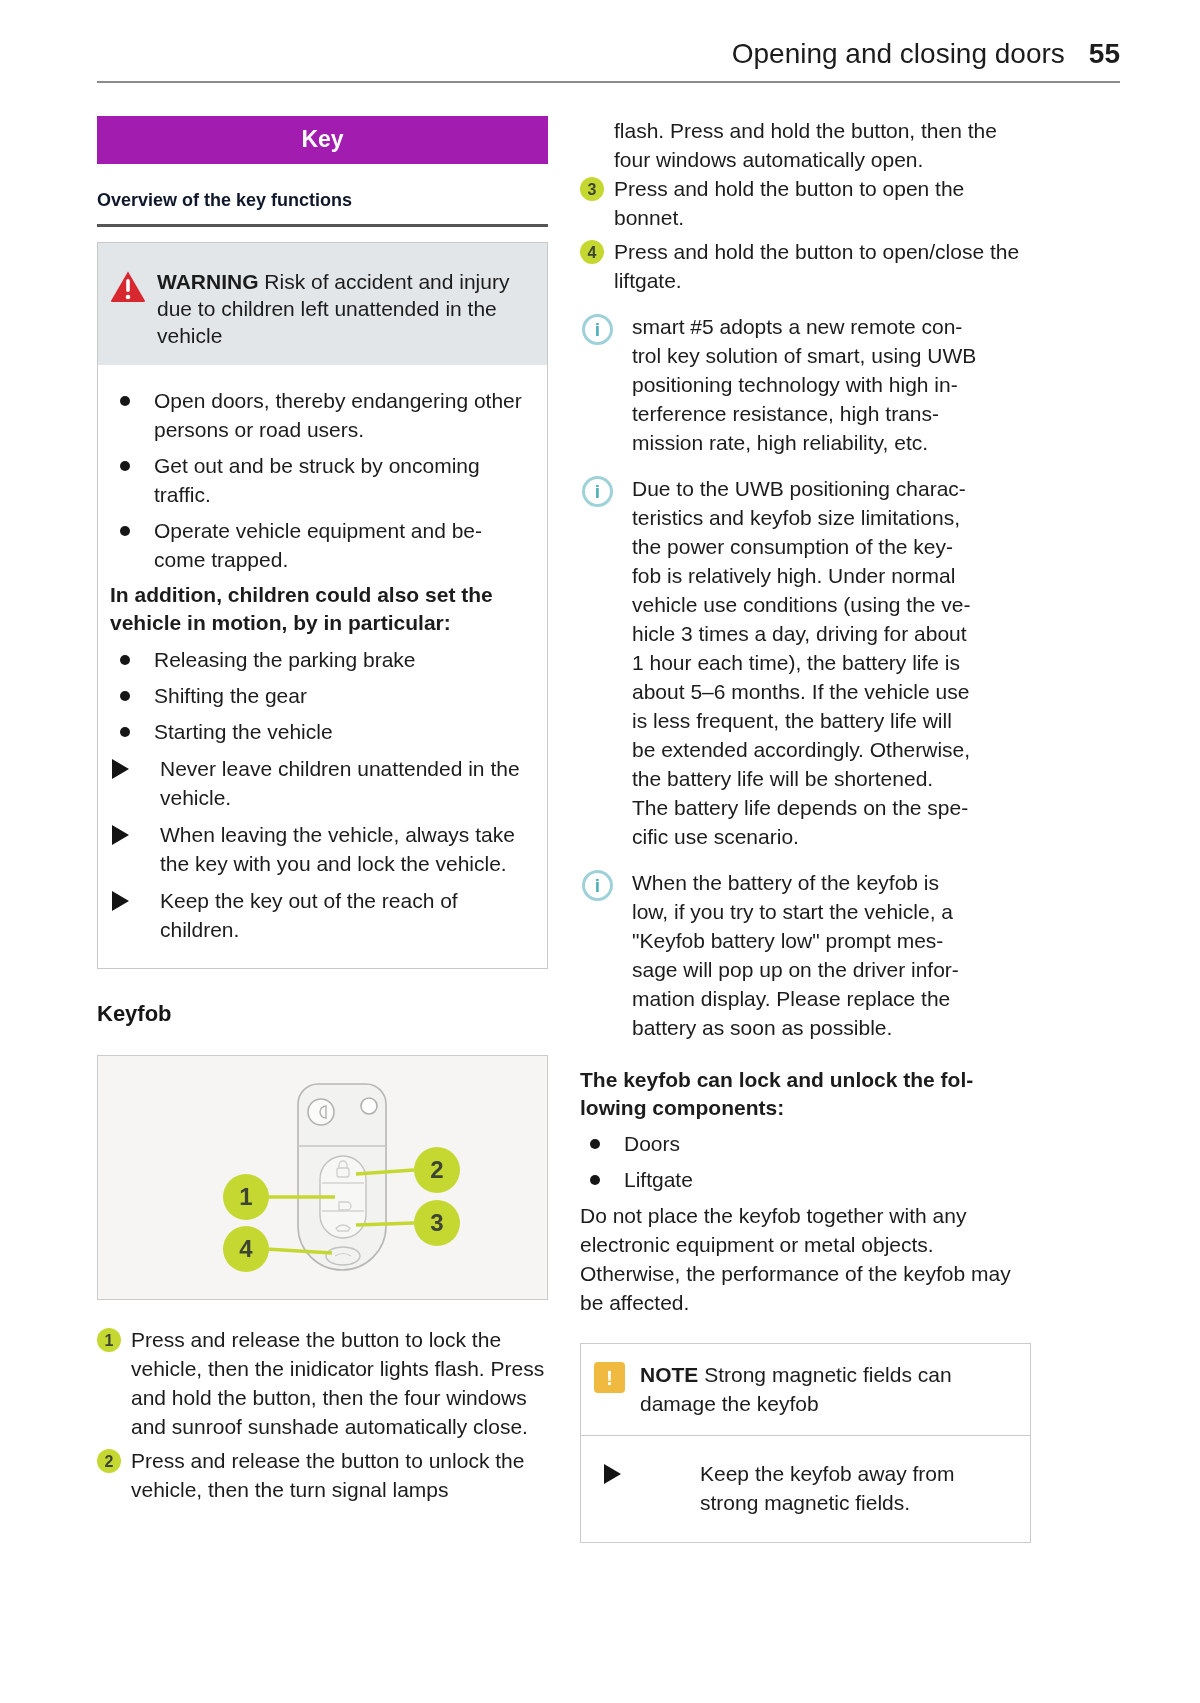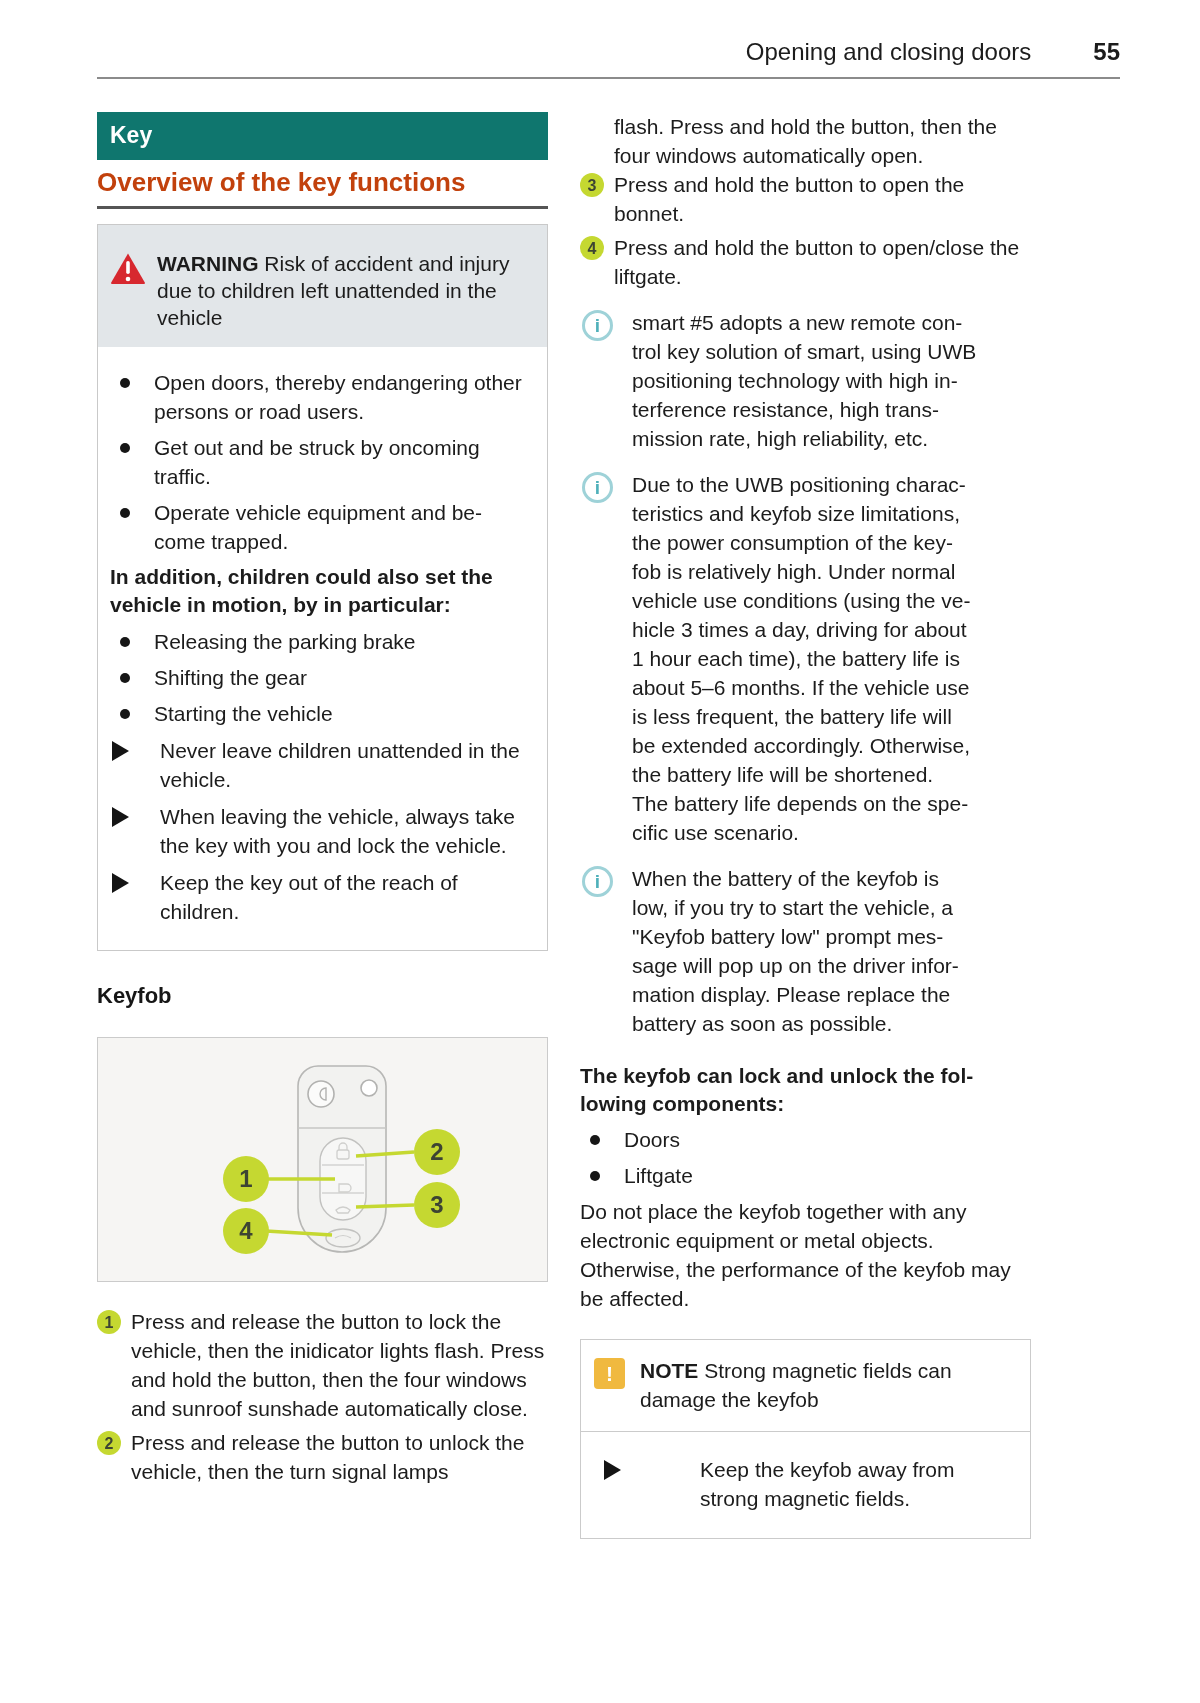--- a/index.html
+++ b/index.html
@@ -6,35 +6,35 @@
   html,body { background:#ffffff; }
   body {
     width:1200px; height:1703px; overflow:hidden;
     font-family:"Liberation Sans", sans-serif;
     color:#1c1c1c;
   }
   .page { padding:38px 80px 0 97px; }
 
   
   .hdr-row { display:flex; justify-content:flex-end; align-items:baseline;
-             gap:62px; font-size:24px; width:1023px;text-align:right; }
+             gap:24px; font-size:28px; width:1023px;text-align:right; }
   .hdr-title { font-weight:400; }
   .hdr-page { font-weight:700; }
   .hdr-rule { width:1023px; border-bottom:2px solid #8b8b8b; margin-top:11px; }
 
   
   .cols { display:flex; gap:32px; margin-top:33px; }
   .col { width:451px; flex:0 0 451px; font-size:21px; line-height:29px; }
 
   .pl { white-space:pre-line; }
 
   
-  .keybar { background:#0f766e; color:#ffffff; font-weight:700; font-size:23px;
-            padding:9px 13px 10px 13px; }
-  .sec-head { margin-top:8px; font-weight:700; font-size:26px; color:#c2410c;
+  .keybar { background:#a21caf; color:#ffffff; font-weight:700; font-size:23px;
+            padding:9px 13px 10px 13px;text-align:center; }
+  .sec-head { margin-top:22px; font-weight:700; font-size:18px; color:#0f172a;
               padding-bottom:9px; border-bottom:3px solid #555555; }
 
   
   .warnbox { border:1px solid #c9c9c9; margin-top:15px; }
   .warn-head { background:#e2e6e9; padding:25px 14px 16px 12px; display:flex; gap:11px; }
   .warn-tri { flex:0 0 36px; padding-top:2px; }
   .warn-head-text { line-height:27px; }
   .warn-body { background:#ffffff; padding:14px 12px 16px 12px; }
   .w-intro { font-weight:700; line-height:28px; margin:6px 0 8px 0; }
   .b-row { display:flex; margin:7px 0; }

